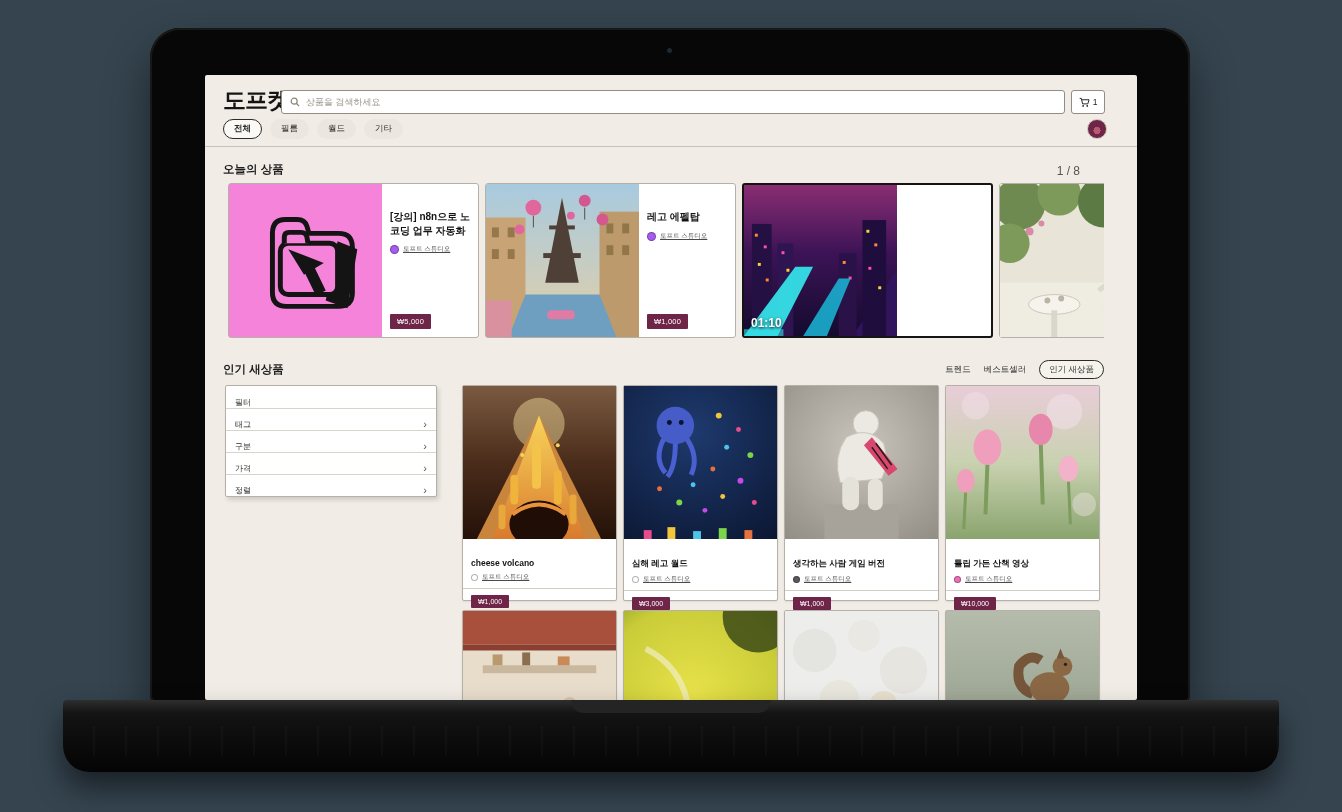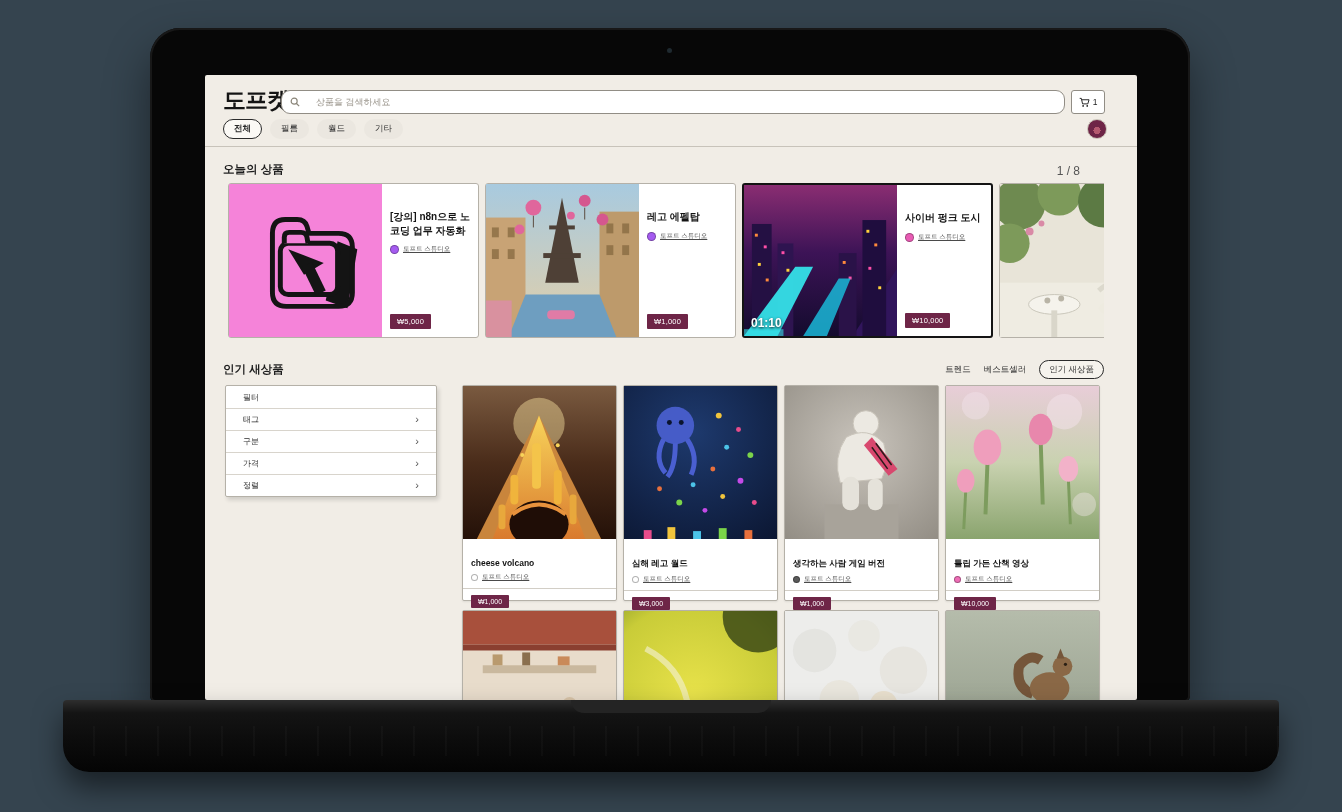--- a/index.html
+++ b/index.html
@@ -29,22 +29,22 @@
   .base-notch{
     position:absolute; left:50%; top:0; width:200px; height:13px; margin-left:-100px;
     background:#242424; border-radius:0 0 13px 13px;
   }
 
   
   .logo{ position:absolute; left:18px; top:10px; font-size:23px; font-weight:900;
     letter-spacing:-1px; color:#141414; }
   .searchbar{
     position:absolute; left:76px; top:15px; width:784px; height:24px;
-    background:#fff; border:1px solid #918d85; border-radius:9px;
-    display:flex; align-items:center; padding:0 8px; gap:16px;
+    background:#fff; border:1px solid #918d85; border-radius:3px;
+    display:flex; align-items:center; padding:0 8px; gap:6px;
   }
   .searchbar input{ border:none; outline:none; flex:1; font-size:9px; color:#333;
     font-family:"Liberation Sans", sans-serif; background:transparent; }
   .searchbar input::placeholder{ color:#9a958c; }
   .cart-btn{
     position:absolute; left:866px; top:15px; width:34px; height:24px;
     background:#fff; border:1px solid #918d85; border-radius:3px;
     display:flex; align-items:center; justify-content:center; gap:3px; cursor:pointer;
   }
   .cart-count{ font-size:8.5px; color:#222; }
@@ -82,22 +82,22 @@
   .dot{ width:9px; height:9px; border-radius:50%; border:1px solid rgba(0,0,0,.3); flex:none; }
   .seller-name{ font-size:6.5px; color:#4a4a4a; text-decoration:underline; }
   .price-badge{ position:absolute; left:8px; bottom:8px; background:#6e2547; color:#fff;
     font-size:7.5px; padding:3px 7px; border-radius:1px; letter-spacing:.2px; }
   .duration{ position:absolute; left:7px; bottom:6px; color:#fff; font-size:12px; font-weight:bold;
     text-shadow:0 1px 3px rgba(0,0,0,.9); }
 
   
   .filter-panel{ position:absolute; left:20px; top:310px; width:212px; background:#fff;
     border:1px solid #b5b1a8; border-radius:2px; box-shadow:2px 3px 4px rgba(0,0,0,.14); }
-  .frow{ height:22px; display:flex; align-items:center; justify-content:space-between;
-    padding:0 17px; font-size:8px; color:#2e2e2e; border-top:1px solid #d8d4cc; cursor:pointer; }
+  .frow{ height:22px; display:flex; align-items:flex-end; justify-content:space-between;
+    padding:0 9px; font-size:8px; color:#2e2e2e; border-top:1px solid #d8d4cc; cursor:pointer; }
   .frow:first-child{ border-top:none; cursor:default; }
   .chev{ font-size:11px; color:#555; line-height:1; }
 
   
   .grid-row{ position:absolute; left:257px; display:flex; gap:6px; }
   .grid-row.r1{ top:310px; }
   .grid-row.r2{ top:535px; }
   .gcard{ width:155px; background:#fff; border:1px solid #b5b1a8; border-radius:2px;
     box-shadow:0 1px 2px rgba(0,0,0,.08); cursor:pointer; }
   .gcard.r1c{ height:216px; }
@@ -256,28 +256,20 @@
                 <rect x="132" y="60" width="3" height="3" fill="#ff8a3c"></rect>
               <rect x="126" y="84" width="3" height="3" fill="#ff4fa8"></rect>
                 <rect x="136" y="104" width="3" height="3" fill="#ffd23c"></rect>
             </g>
             <polygon points="0,155 52,84 70,84 34,155" fill="#35e0e8" opacity=".95"></polygon>
             <polygon points="60,155 96,96 108,96 84,155" fill="#1ab8d8" opacity=".85"></polygon>
             <rect x="0" y="148" width="40" height="7" fill="#35e0e8" opacity=".6"></rect>
           </svg>
           <span class="duration">01:10</span>
         </div>
-        <div class="finfo">
-          <div class="ftitle">사이버 펑크 도시</div>
-          <div class="seller">
-            <span class="dot" style="background: rgb(232, 91, 180);"></span>
-            <span class="seller-name">도프트 스튜디오</span>
-          </div>
-          <span class="price-badge">₩10,000</span>
-        </div>
       </div>
 
       <div class="fcard">
         <div class="fimg">
           <svg viewBox="0 0 155 155" preserveAspectRatio="none">
             <rect width="155" height="155" fill="#e8e4d8"></rect>
             <circle cx="20" cy="20" r="26" fill="#6e8a50"></circle>
               <circle cx="60" cy="10" r="22" fill="#7d9a5a"></circle>
             <circle cx="105" cy="18" r="26" fill="#5c7a44"></circle>
               <circle cx="145" cy="35" r="24" fill="#6e8a50"></circle>

